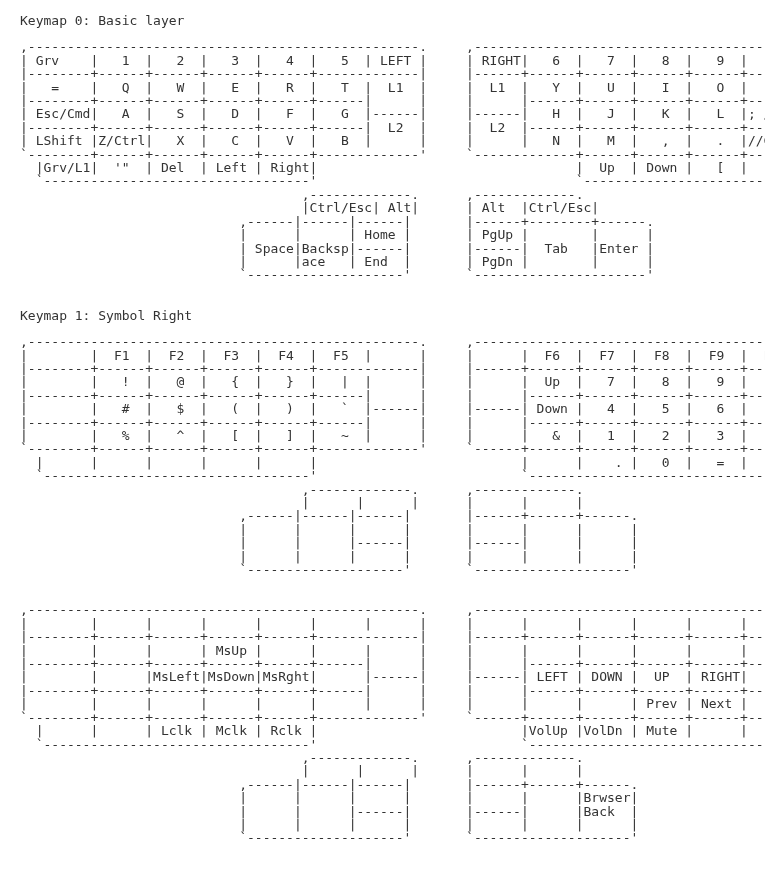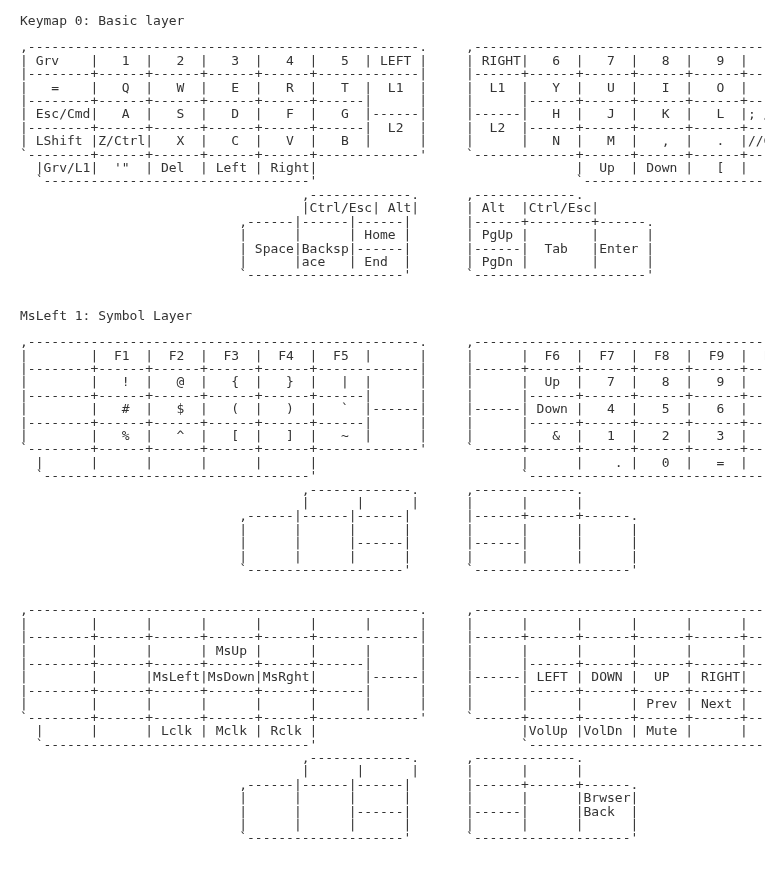--- a/index.html
+++ b/index.html
@@ -48,21 +48,21 @@
                                     ,-------------.      ,-------------.
                                     |Ctrl/Esc| Alt|      | Alt  |Ctrl/Esc|
                             ,------|------|------|       |------+--------+------.
                             |      |      | Home |       | PgUp |        |      |
                             | Space|Backsp|------|       |------|  Tab   |Enter |
                             |      |ace   | End  |       | PgDn |        |      |
                             `--------------------'       `----------------------'</pre>
   </section>
 
   <section class="keymap">
-    <div class="km-title">MsLeft 1: Symbol Layer</div>
+    <div class="km-title">Keymap 1: Symbol Right</div>
     <pre class="km-art">,--------------------------------------------------.     ,--------------------------------------------------.
 |        |  F1  |  F2  |  F3  |  F4  |  F5  |      |     |      |  F6  |  F7  |  F8  |  F9  |  F10 |  F11   |
 |--------+------+------+------+------+-------------|     |------+------+------+------+------+------+--------|
 |        |   !  |   @  |   {  |   }  |   |  |      |     |      |  Up  |   7  |   8  |   9  |   *  |  F12   |
 |--------+------+------+------+------+------|      |     |      |------+------+------+------+------+--------|
 |        |   #  |   $  |   (  |   )  |   `  |------|     |------| Down |   4  |   5  |   6  |   +  |        |
 |--------+------+------+------+------+------|      |     |      |------+------+------+------+------+--------|
 |        |   %  |   ^  |   [  |   ]  |   ~  |      |     |      |   &amp;  |   1  |   2  |   3  |   \  |        |
 `--------+------+------+------+------+-------------'     `------+------+------+------+------+------+--------'
   |      |      |      |      |      |                          |      |    . |   0  |   =  |      |

